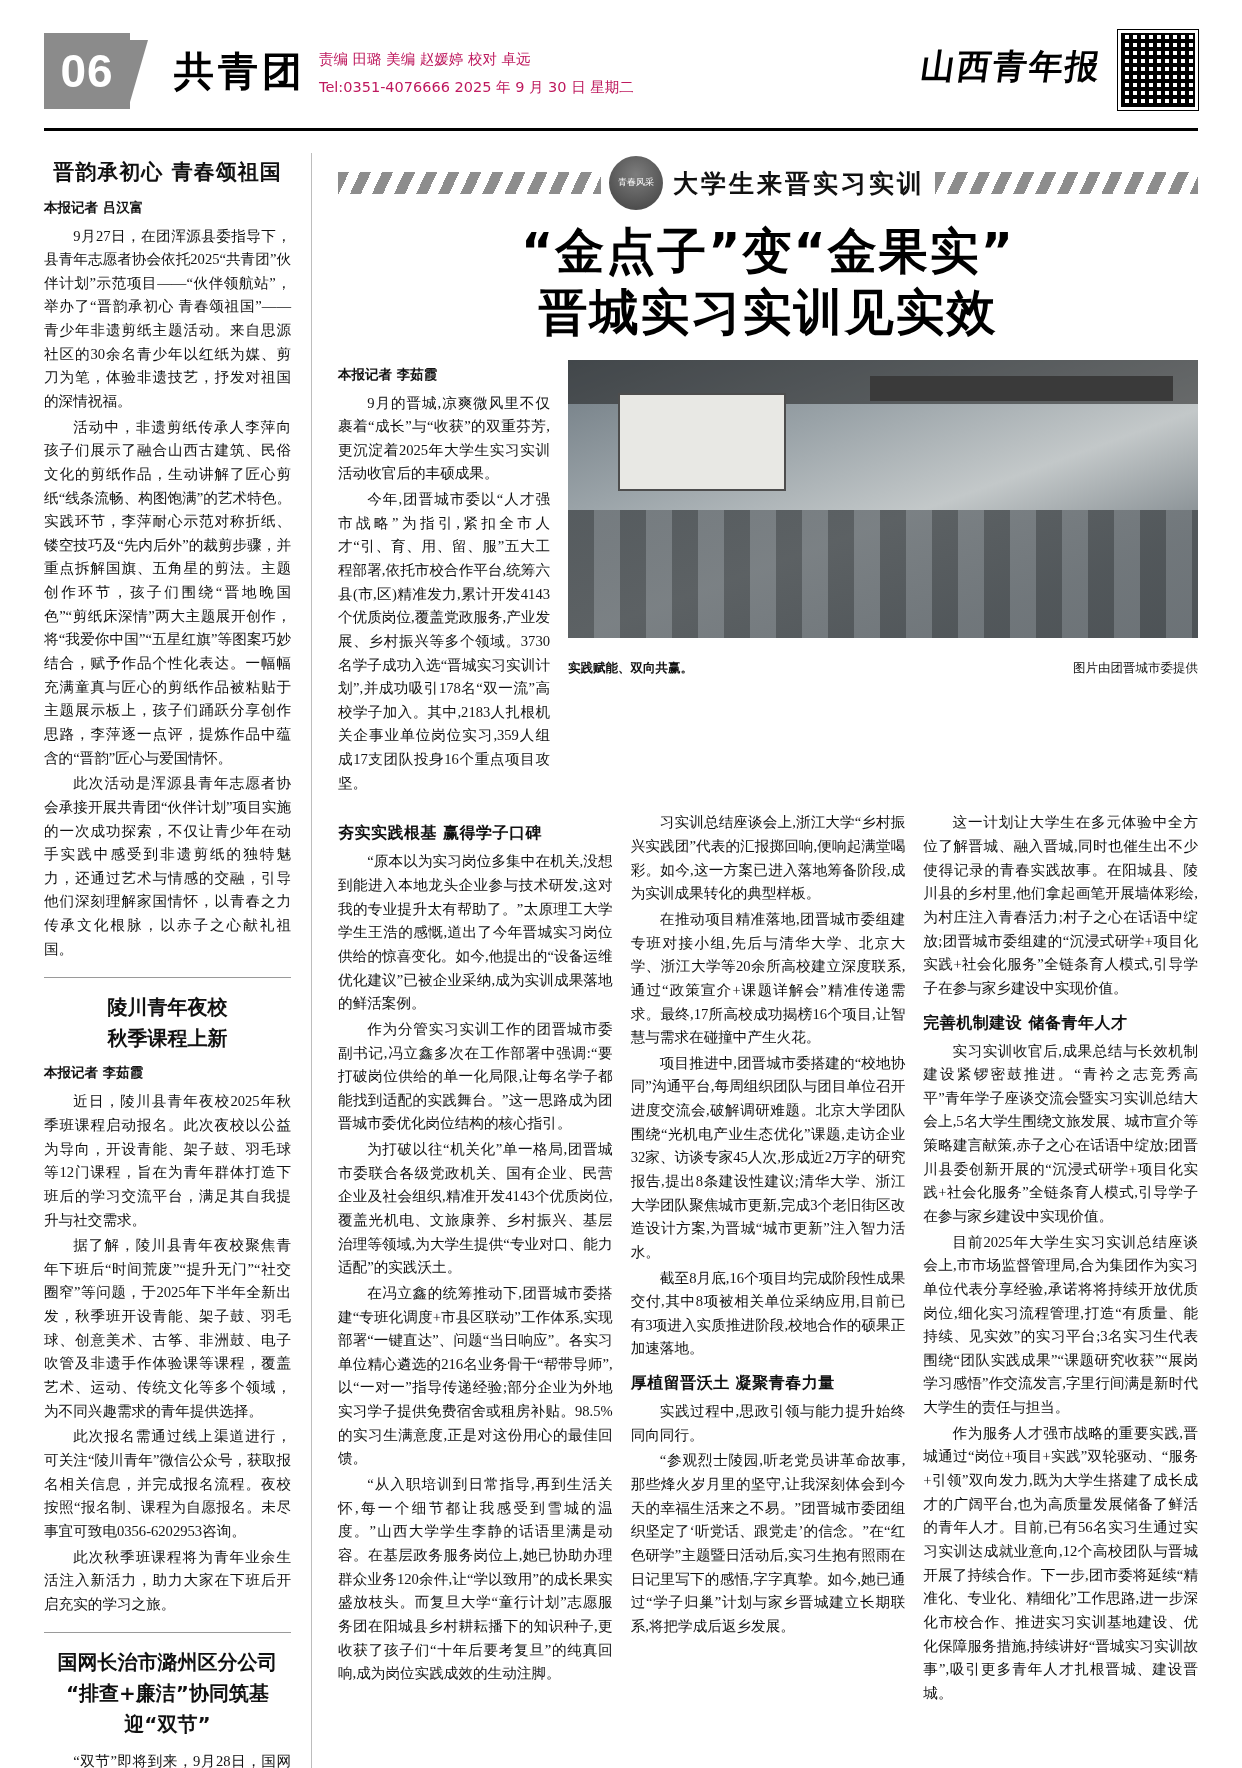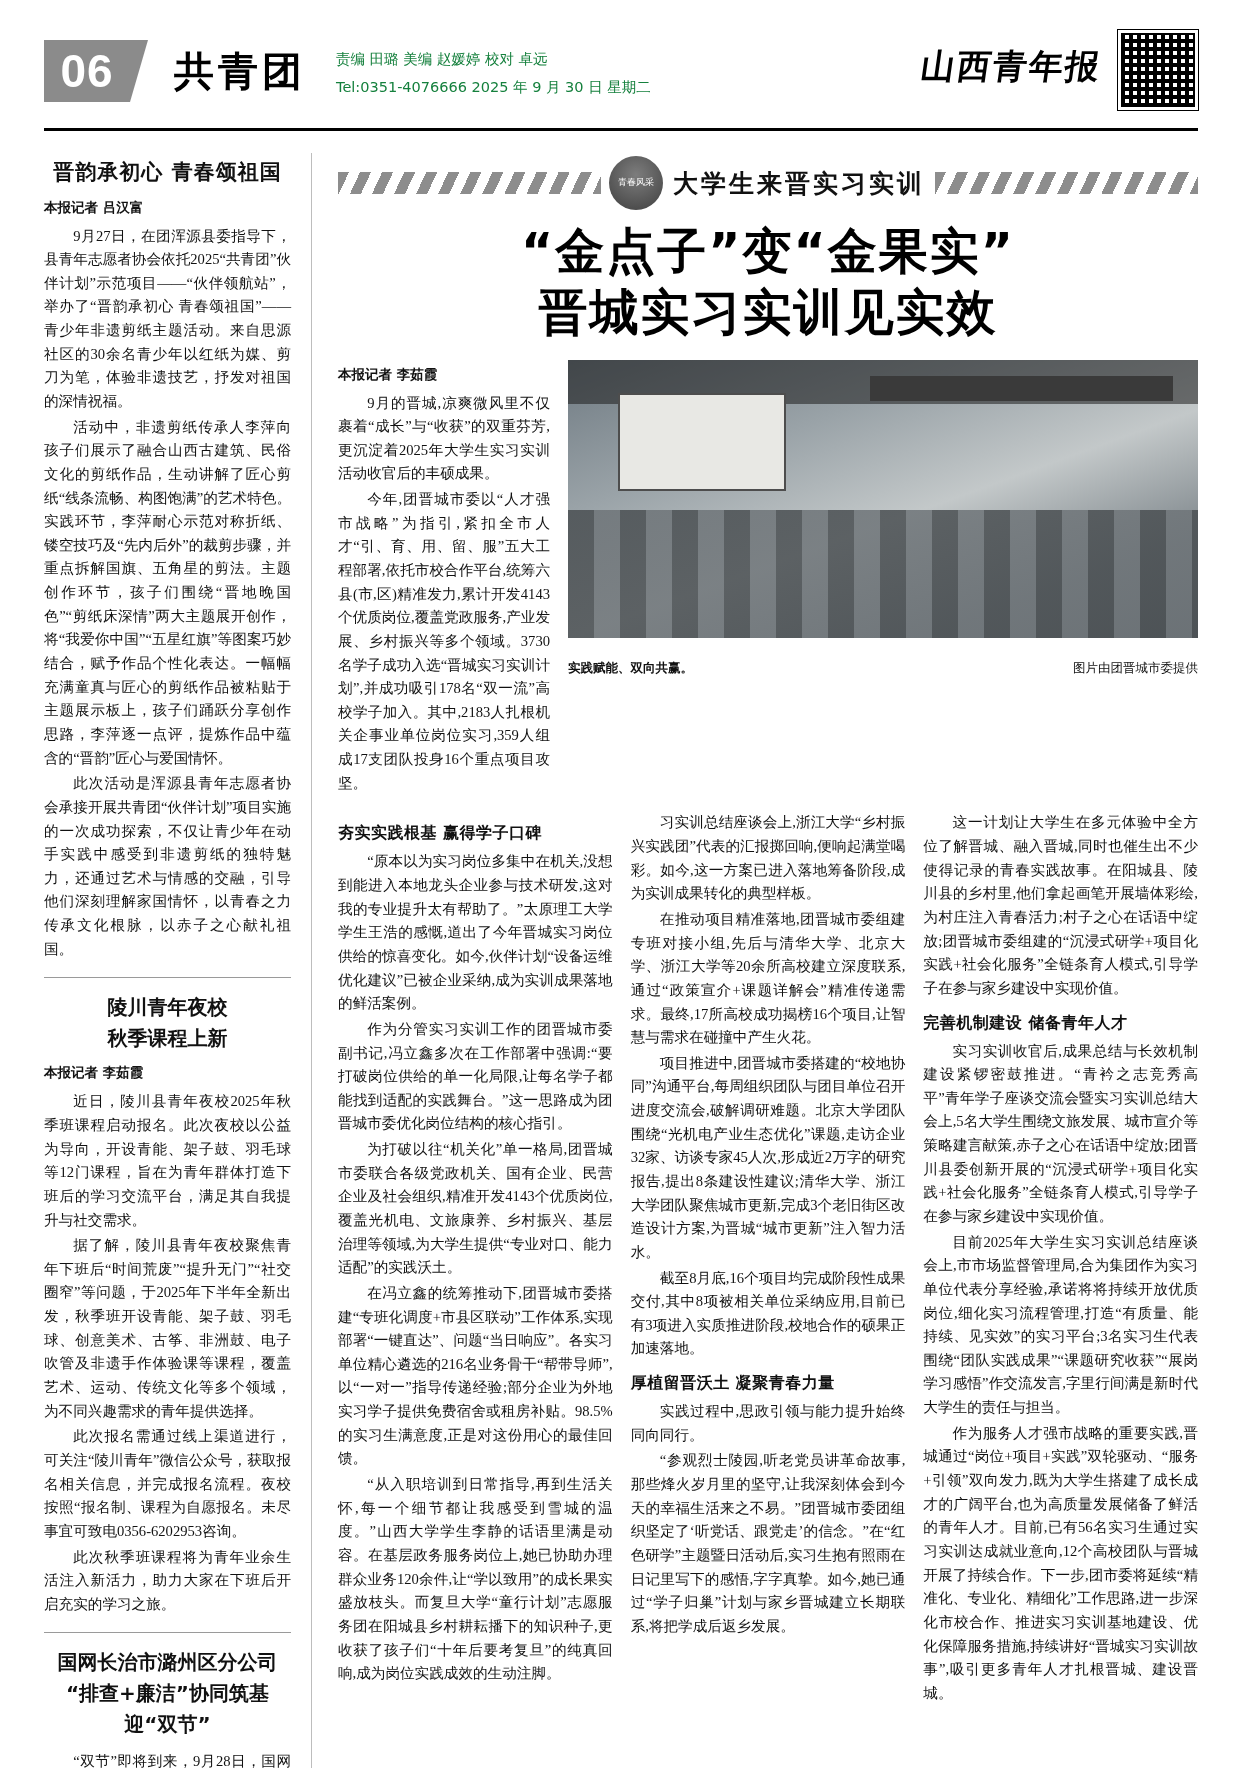--- a/index.html
+++ b/index.html
@@ -2,24 +2,24 @@
 <html><head>
 <meta charset="utf-8">
 <style>
   html,body{margin:0;padding:0;background:#ffffff;}
   body{width:1242px;height:1768px;font-family:"Liberation Serif","DejaVu Serif",serif;color:#111;}
   .page{position:relative;width:1242px;height:1768px;padding:0;box-sizing:border-box;}
 
   
   .masthead{position:relative;height:100px;margin:28px 44px 0 44px;border-bottom:3px solid #000;}
   .mh-left{display:flex;align-items:center;height:86px;}
-  .pagenum{width:86px;height:62px;background:#8b8b8b;color:#fff;font-family:"Liberation Sans",sans-serif;font-weight:bold;font-size:46px;display:flex;align-items:center;justify-content:center;letter-spacing:1px;}
+  .pagenum{width:86px;height:76px;background:#8b8b8b;color:#fff;font-family:"Liberation Sans",sans-serif;font-weight:bold;font-size:46px;display:flex;align-items:center;justify-content:center;letter-spacing:1px;}
   .mh-slant{width:0;height:0;border-left:18px solid #8b8b8b;border-bottom:62px solid transparent;}
   .section-name{font-family:"DejaVu Sans",sans-serif;font-weight:bold;font-size:40px;letter-spacing:4px;margin-left:26px;color:#000;}
-  .mh-meta{margin-left:30px;font-family:"DejaVu Sans",sans-serif;font-size:14.5px;line-height:1.9;color:#15803d;padding-top:6px;}
+  .mh-meta{margin-left:13px;font-family:"DejaVu Sans",sans-serif;font-size:14.5px;line-height:1.9;color:#be185d;padding-top:6px;}
   .mh-right{position:absolute;right:0;top:2px;display:flex;align-items:flex-start;}
   .paper-title{font-family:"DejaVu Serif",serif;font-weight:bold;font-size:34px;color:#000;transform:skewX(-8deg);letter-spacing:2px;padding-top:14px;padding-right:16px;}
   .qr{width:74px;height:74px;background:
       repeating-linear-gradient(90deg,#000 0 4px,#fff 4px 8px),
       repeating-linear-gradient(0deg,#000 0 4px,transparent 4px 8px);
       background-blend-mode:multiply;border:3px solid #fff;outline:1px solid #000;}
 
   
   .content{display:flex;margin:22px 44px 0 44px;}
   .col-left{width:268px;flex:0 0 268px;padding-right:20px;border-right:1px solid #bdbdbd;box-sizing:border-box;}
@@ -147,21 +147,21 @@
             <div class="cap-left">实践赋能、双向共赢。</div>
             <div>图片由团晋城市委提供</div>
           </div>
         </div>
       </div>
 
       <div class="cols3">
 
         <div class="c3">
           <div class="sub-h">夯实实践根基  赢得学子口碑</div>
-          <p class="p">“原本以为实习岗位多集中在机关,没想到能进入本地龙头企业参与技术研发,这对我的专业提升太有帮助了。”太原理工大学学生王浩的感慨,道出了今年晋城实习岗位供给的惊喜变化。如今,伙伴计划“设备运维优化建议”已被企业采纳,成为实训成果落地的鲜活案例。</p>
+          <p class="p">“原本以为实习岗位多集中在机关,没想到能进入本地龙头企业参与技术研发,这对我的专业提升太有帮助了。”太原理工大学学生王浩的感慨,道出了今年晋城实习岗位供给的惊喜变化。如今,他提出的“设备运维优化建议”已被企业采纳,成为实训成果落地的鲜活案例。</p>
           <p class="p">作为分管实习实训工作的团晋城市委副书记,冯立鑫多次在工作部署中强调:“要打破岗位供给的单一化局限,让每名学子都能找到适配的实践舞台。”这一思路成为团晋城市委优化岗位结构的核心指引。</p>
           <p class="p">为打破以往“机关化”单一格局,团晋城市委联合各级党政机关、国有企业、民营企业及社会组织,精准开发4143个优质岗位,覆盖光机电、文旅康养、乡村振兴、基层治理等领域,为大学生提供“专业对口、能力适配”的实践沃土。</p>
           <p class="p">在冯立鑫的统筹推动下,团晋城市委搭建“专班化调度+市县区联动”工作体系,实现部署“一键直达”、问题“当日响应”。各实习单位精心遴选的216名业务骨干“帮带导师”,以“一对一”指导传递经验;部分企业为外地实习学子提供免费宿舍或租房补贴。98.5%的实习生满意度,正是对这份用心的最佳回馈。</p>
           <p class="p">“从入职培训到日常指导,再到生活关怀,每一个细节都让我感受到雪城的温度。”山西大学学生李静的话语里满是动容。在基层政务服务岗位上,她已协助办理群众业务120余件,让“学以致用”的成长果实盛放枝头。而复旦大学“童行计划”志愿服务团在阳城县乡村耕耘播下的知识种子,更收获了孩子们“十年后要考复旦”的纯真回响,成为岗位实践成效的生动注脚。</p>
 
         </div>
 
         <div class="c3">
           <p class="p">习实训总结座谈会上,浙江大学“乡村振兴实践团”代表的汇报掷回响,便响起满堂喝彩。如今,这一方案已进入落地筹备阶段,成为实训成果转化的典型样板。</p>
           <p class="p">在推动项目精准落地,团晋城市委组建专班对接小组,先后与清华大学、北京大学、浙江大学等20余所高校建立深度联系,通过“政策宣介+课题详解会”精准传递需求。最终,17所高校成功揭榜16个项目,让智慧与需求在碰撞中产生火花。</p>

